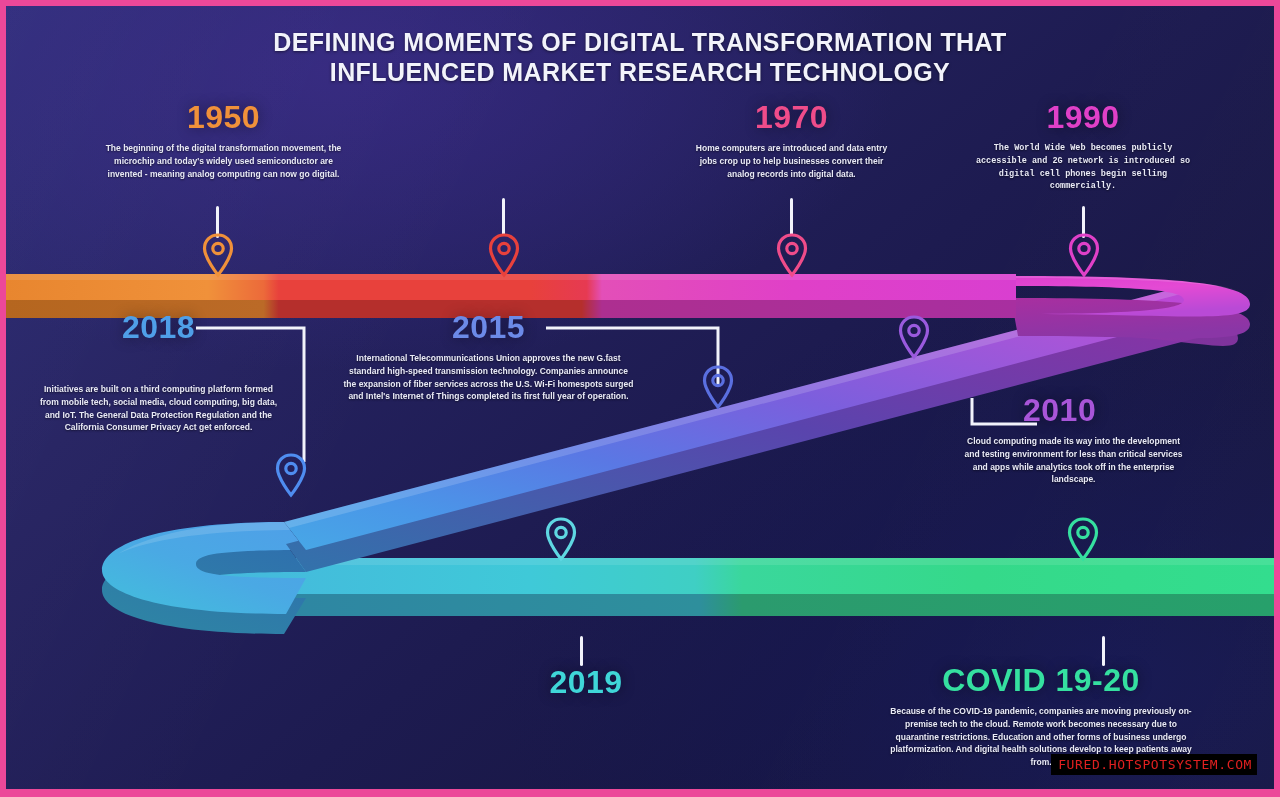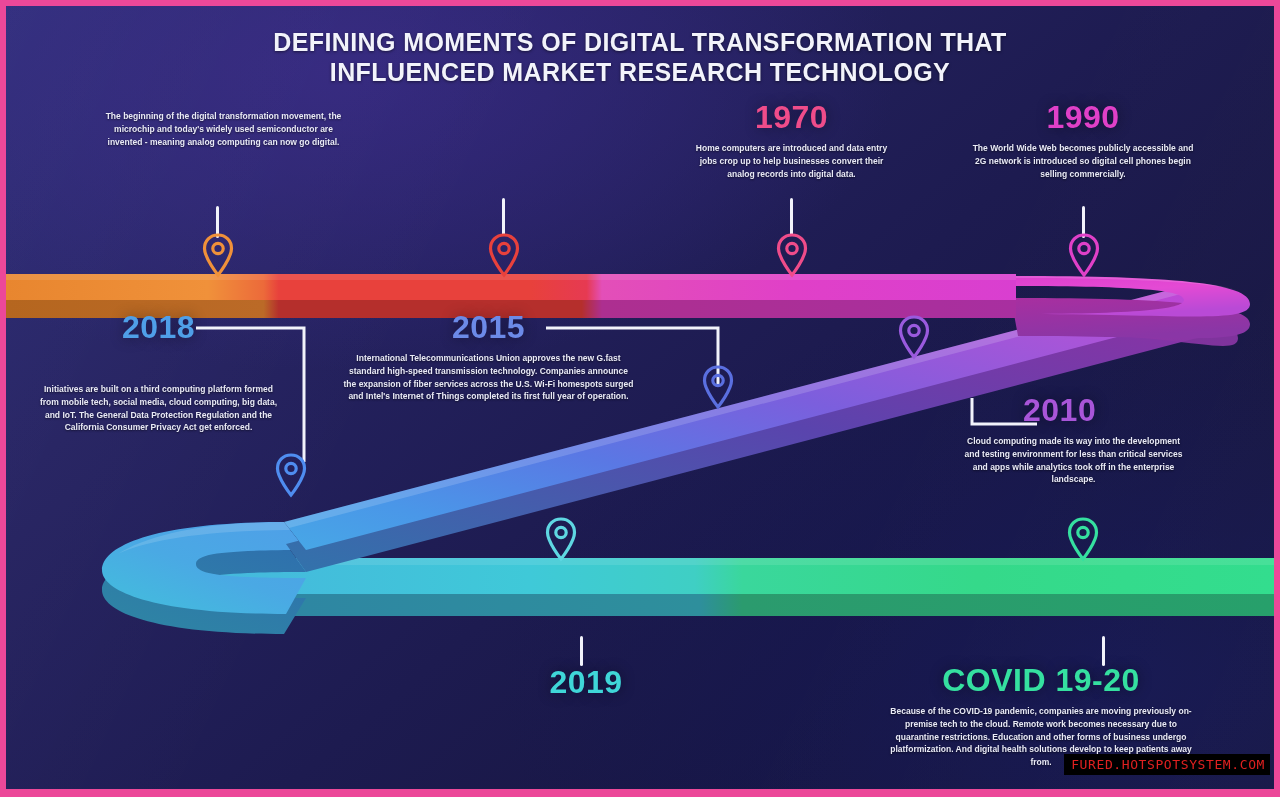--- a/index.html
+++ b/index.html
@@ -87,21 +87,21 @@
 
   
   .stem { position:absolute; width:2.5px; border-radius:2px; z-index:31; }
 
   
   .elbow { position:absolute; z-index:31; }
   .elbow svg { display:block; overflow:visible; }
 
   
   #watermark {
-    position:absolute; right:4px; bottom:14px;
+    position:absolute; right:17px; bottom:14px;
     background:#000;
     color:#e02020;
     font-family:"DejaVu Sans Mono", monospace;
     font-size:13px;
     letter-spacing:0.6px;
     padding:3px 5px 3px 7px;
     z-index:60;
     white-space:nowrap;
   }
 </style>
@@ -230,20 +230,21 @@
     </g>
 
     <g>
       <path d="M 0,292 L 1010,292 L 1010,312 L 0,312 Z" fill="url(#gTopSide)"></path>
       <path d="M 0,268 L 1010,268 L 1010,294 L 0,294 Z" fill="url(#gTop)"></path>
       <path d="M 0,268 L 1010,268 L 1010,274 L 0,274 Z" fill="#ffffff" opacity="0.10"></path>
     </g>
   </svg>
 
   <div class="entry" style="left:75px; top:95px; width:285px; text-align:center;">
+    <div class="yr" style="color:#f0913a;">1950</div>
     <div class="desc" style="padding:0 15px;">The beginning of the digital transformation movement, the microchip and today's widely used semiconductor are invented - meaning analog computing can now go digital.</div>
   </div>
   <div class="stem" style="left:210px; top:200px; height:32px; background:#f2f3fb;"></div>
   <div class="pin" style="left:197px; top:228px;">
     <svg width="30" height="42" viewBox="0 0 30 42">
       <path d="M15 1 C7 1 1.5 7 1.5 14.5 C1.5 24 15 41 15 41 C15 41 28.5 24 28.5 14.5 C28.5 7 23 1 15 1 Z" fill="none" stroke="#f0913a" stroke-width="3.2"></path>
       <circle cx="15" cy="14.5" r="5.2" fill="none" stroke="#f0913a" stroke-width="3.2"></circle>
     </svg>
   </div>
 
@@ -262,21 +263,21 @@
   <div class="stem" style="left:784px; top:192px; height:38px; background:#f2f3fb;"></div>
   <div class="pin" style="left:771px; top:228px;">
     <svg width="30" height="42" viewBox="0 0 30 42">
       <path d="M15 1 C7 1 1.5 7 1.5 14.5 C1.5 24 15 41 15 41 C15 41 28.5 24 28.5 14.5 C28.5 7 23 1 15 1 Z" fill="none" stroke="#ef4c8a" stroke-width="3.2"></path>
       <circle cx="15" cy="14.5" r="5.2" fill="none" stroke="#ef4c8a" stroke-width="3.2"></circle>
     </svg>
   </div>
 
   <div class="entry" style="left:952px; top:95px; width:250px; text-align:center;">
     <div class="yr" style="color:#e040c8;">1990</div>
-    <div class="desc" style="padding:0 14px;">The World Wide Web becomes publicly accessible and 2G network is introduced so digital cell phones begin selling commercially.</div>
+    <div class="desc" style="padding:0 14px;font-family:Liberation Mono, monospace;">The World Wide Web becomes publicly accessible and 2G network is introduced so digital cell phones begin selling commercially.</div>
   </div>
   <div class="stem" style="left:1076px; top:200px; height:32px; background:#f2f3fb;"></div>
   <div class="pin" style="left:1063px; top:228px;">
     <svg width="30" height="42" viewBox="0 0 30 42">
       <path d="M15 1 C7 1 1.5 7 1.5 14.5 C1.5 24 15 41 15 41 C15 41 28.5 24 28.5 14.5 C28.5 7 23 1 15 1 Z" fill="none" stroke="#e040c8" stroke-width="3.2"></path>
       <circle cx="15" cy="14.5" r="5.2" fill="none" stroke="#e040c8" stroke-width="3.2"></circle>
     </svg>
   </div>
 
   <div class="entry" style="left:20px; top:305px; width:265px; text-align:center;">

